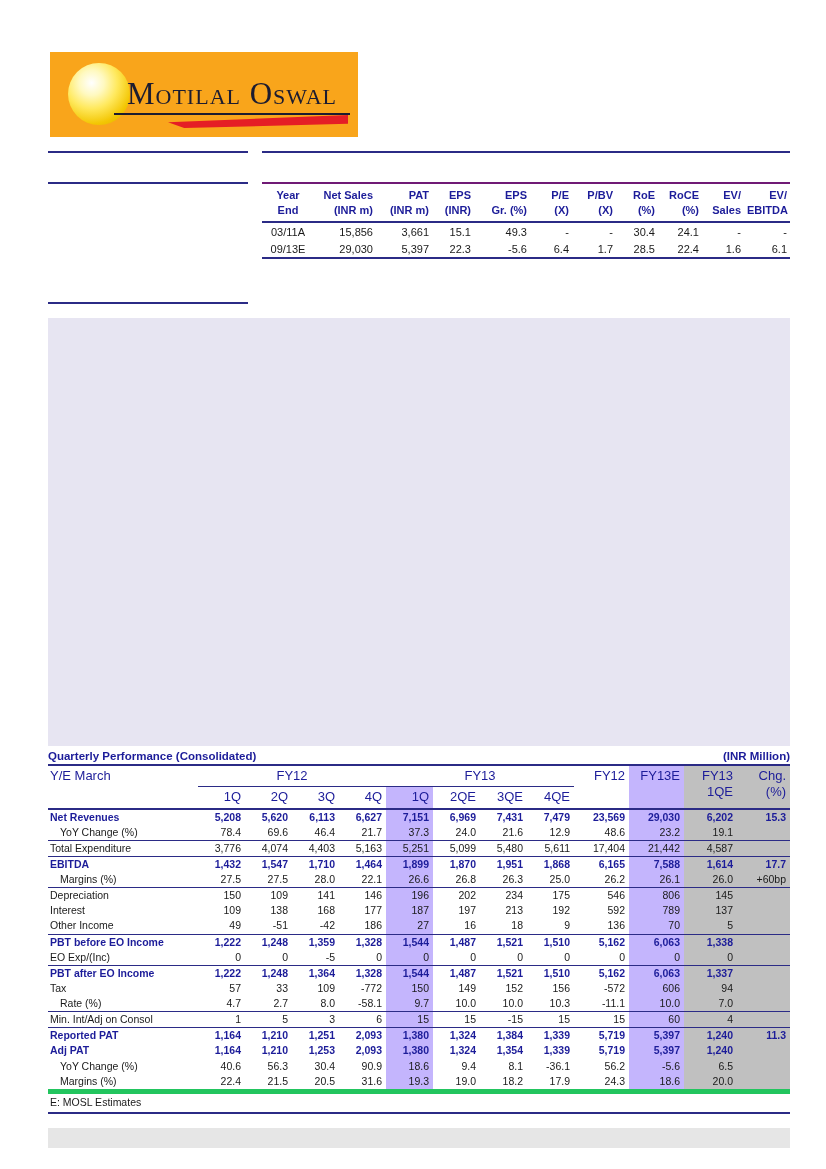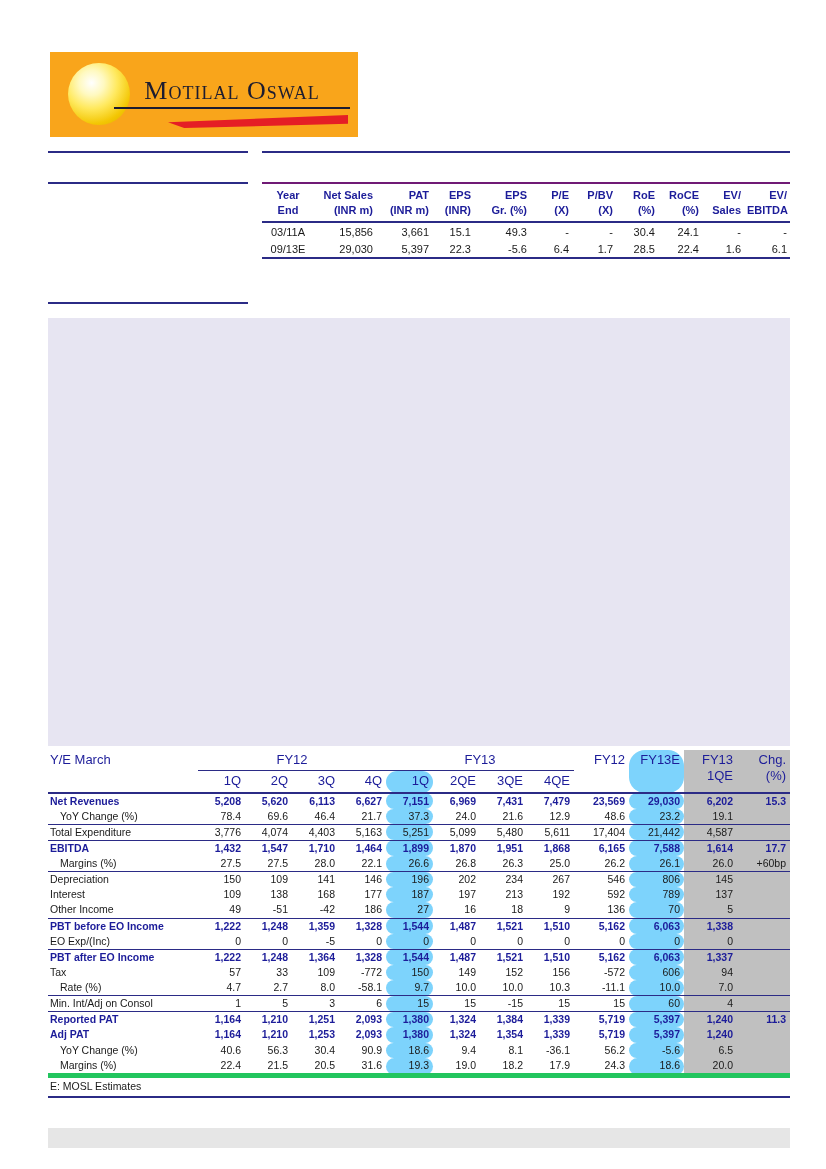--- a/index.html
+++ b/index.html
@@ -10,21 +10,21 @@
   }
   
   .logo-box { position:absolute; left:50px; top:52px; width:308px; height:85px; background:#F9A51B; }
   .logo-sun {
     position:absolute; left:18px; top:11px; width:62px; height:62px; border-radius:50%;
     background:radial-gradient(circle at 38% 32%, #ffffff 0%, #fff9c0 22%, #ffe95e 45%, #f3c603 72%, #d9a500 100%);
   }
   .logo-wordmark {
     position:absolute; left:64px; top:24px; width:236px;
     font-family:"Liberation Serif", serif; font-variant:small-caps;
-    font-size:26px; color:#1c1c30; letter-spacing:1px; white-space:nowrap;
+    font-size:31px; color:#1c1c30; letter-spacing:1px; white-space:nowrap;
     border-bottom:2.5px solid #1c1c30; padding-bottom:1px; text-align:center;
   }
   .logo-swoosh {
     position:absolute; left:118px; bottom:9px; width:180px; height:13px; background:#E51E25;
     clip-path:polygon(0 55%, 100% 0%, 100% 68%, 9% 100%);
   }
   
   .rule { position:absolute; height:2px; background:#2b2b86; }
   
   .sum-wrap { position:absolute; left:262px; top:182px; width:528px; }
@@ -48,21 +48,21 @@
   }
   .q-table { width:742px; }
   .q-table th { color:#1c1c99; font-size:13px; font-weight:400; text-align:right; padding:2px 4px; line-height:1.25; vertical-align:top; }
   .q-table th.lbl, .q-table td.lbl { text-align:left; padding-left:2px; }
   .q-table th.grp { text-align:center; border-bottom:1.5px solid #2b2b86; }
   .q-table .hb { border-bottom:2px solid #2b2b86; }
   .q-table td { font-size:10.5px; color:#1a1a1a; text-align:right; padding:1px 4px; line-height:1.25; }
   .q-table tr.r-bold td { color:#1c1c99; font-weight:700; }
   .q-table tr.r-indent td.lbl { padding-left:12px; }
   .q-table tr.line-above td { border-top:1px solid #2b2b86; }
-  .q-table .lav { background:#7dd3fc;border-radius:16px; }
+  .q-table .lav { background:#c4b5fd; }
   .q-table .gray { background:#c0c0c0; }
   .q-table td.foot { border-top:5px solid #22c55e; border-bottom:2px solid #2b2b86; text-align:left; padding:2px 2px 3px; color:#1a1a1a; }
   
   .footer-bar { position:absolute; left:48px; top:1128px; width:742px; height:20px; background:#e6e6e6; }
 </style>
 </head>
 <body>
 
 <div class="page">
 
@@ -167,20 +167,24 @@
             <td>1.6</td>
             <td>6.1</td>
           </tr>
         </tbody>
     </table>
   </div>
 
   <div class="chart-box"></div>
 
   <div class="q-wrap">
+    <div class="q-titlebar">
+      <span>Quarterly Performance (Consolidated)</span>
+      <span>(INR Million)</span>
+    </div>
     <table class="q-table" id="q-table">
       <colgroup>
         <col style="width:150px">
         <col style="width:47px">
           <col style="width:47px">
           <col style="width:47px">
           <col style="width:47px">
         <col style="width:47px">
           <col style="width:47px">
           <col style="width:47px">
@@ -295,21 +299,21 @@
           </tr>
           <tr class="line-above">
             <td class="lbl">Depreciation</td>
             <td>150</td>
             <td>109</td>
             <td>141</td>
             <td>146</td>
             <td class="lav">196</td>
             <td>202</td>
             <td>234</td>
-            <td>267</td>
+            <td>175</td>
             <td>546</td>
             <td class="lav">806</td>
             <td class="gray">145</td>
             <td class="gray"></td>
           </tr>
           <tr>
             <td class="lbl">Interest</td>
             <td>109</td>
             <td>138</td>
             <td>168</td>

